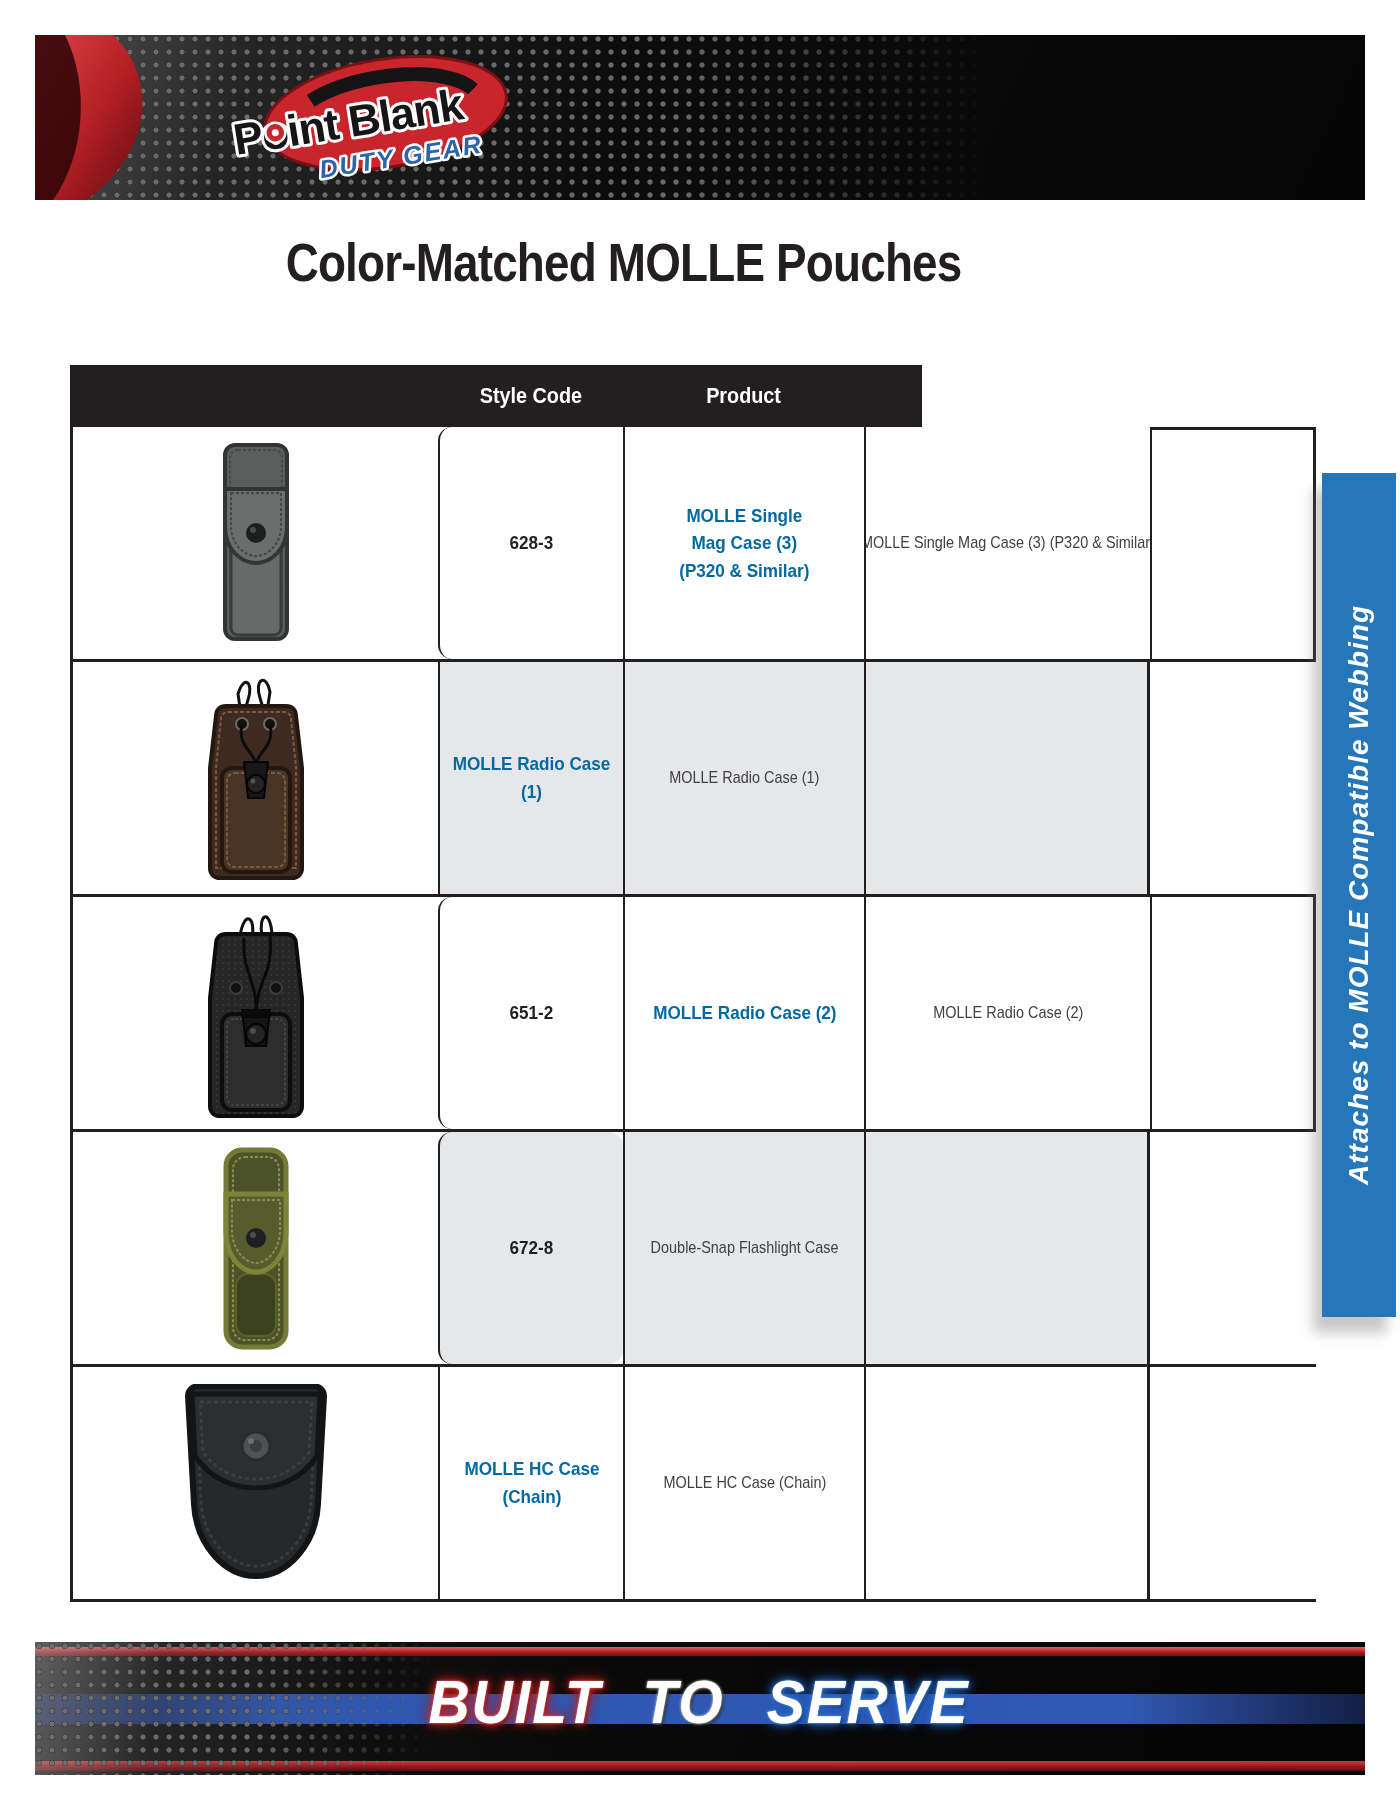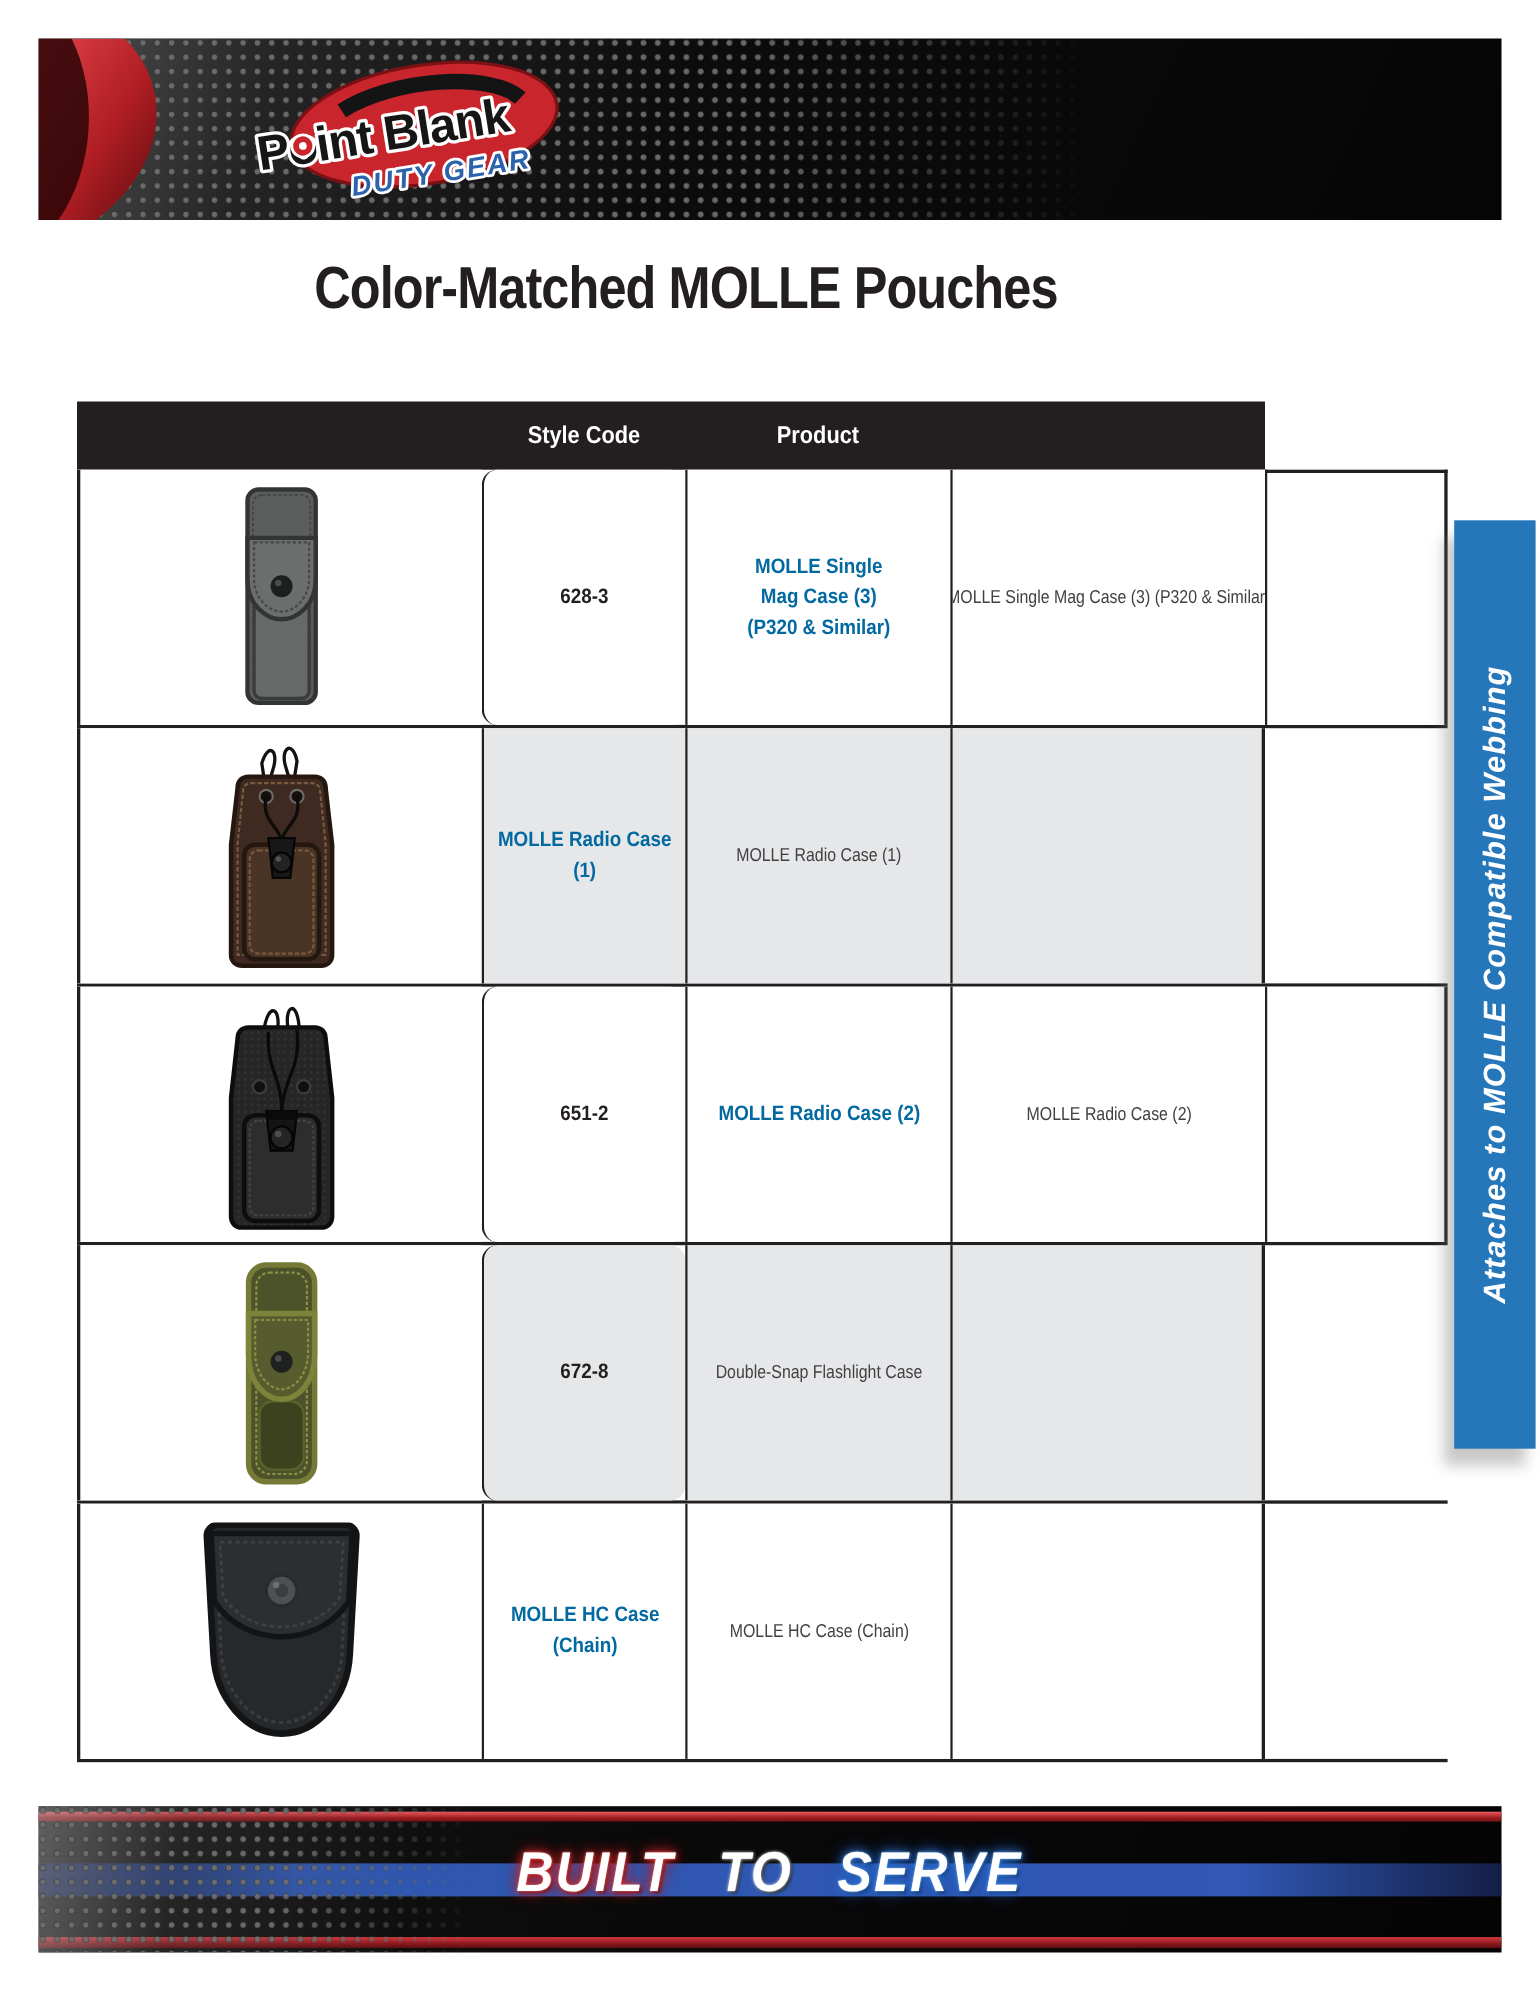--- a/index.html
+++ b/index.html
@@ -36,21 +36,21 @@
     position:absolute;left:84px;top:230px;width:1080px;height:64px;
     display:flex;align-items:center;justify-content:center;
   }
   .page-title span{
     font-size:54px;font-weight:bold;letter-spacing:-1px;color:#231f20;
     transform:scaleX(.85);transform-origin:center;white-space:nowrap;
   }
   
   .spec-table{position:absolute;left:70px;top:365px;width:1246px;height:1237px;}
   .thead{
-    position:absolute;left:0;top:0;width:1080px;height:62px;background:#231f20;
+    position:absolute;left:0;top:0;width:852px;height:62px;background:#231f20;
   }
   .th{
     position:absolute;top:0;height:62px;display:flex;align-items:center;justify-content:center;
     color:#ffffff;font-weight:bold;font-size:22px;
   }
   .th span{transform:scaleX(.9);white-space:nowrap;}
   .th-style{left:368px;width:185px;}
   .th-product{left:553px;width:241px;}
   .th-desc{left:794px;width:286px;}
   .rows{position:absolute;left:0;top:62px;width:1246px;}
@@ -102,21 +102,21 @@
     position:absolute;left:0;top:52px;width:100%;height:30px;
     background:linear-gradient(to right,#141f49 0%,#2f57b0 18%,#3159b4 82%,#131e45 100%);
   }
   .footer-glow{
     position:absolute;inset:0;
     background:linear-gradient(100deg,rgba(170,170,170,.5) 0%,rgba(90,90,90,.25) 10%,rgba(0,0,0,0) 26%);
   }
   .footer-text{
     position:absolute;left:0;top:0;width:100%;height:118px;
     display:flex;align-items:center;justify-content:center;gap:30px;
-    font-style:italic;font-weight:bold;font-size:51px;letter-spacing:2px;
+    font-style:italic;font-weight:bold;font-size:62px;letter-spacing:2px;
   }
   .footer-text span{transform:scaleX(.92);white-space:nowrap;}
   .w-red{
     color:#ffffff;
     text-shadow:0 0 2px #ff8a8a,0 0 9px #d62b2b,0 0 16px #a31212,2px 2px 3px #4d0505;
   }
   .w-white{
     color:#ffffff;
     text-shadow:0 0 3px rgba(255,255,255,.9),2px 2px 3px #222;
   }

